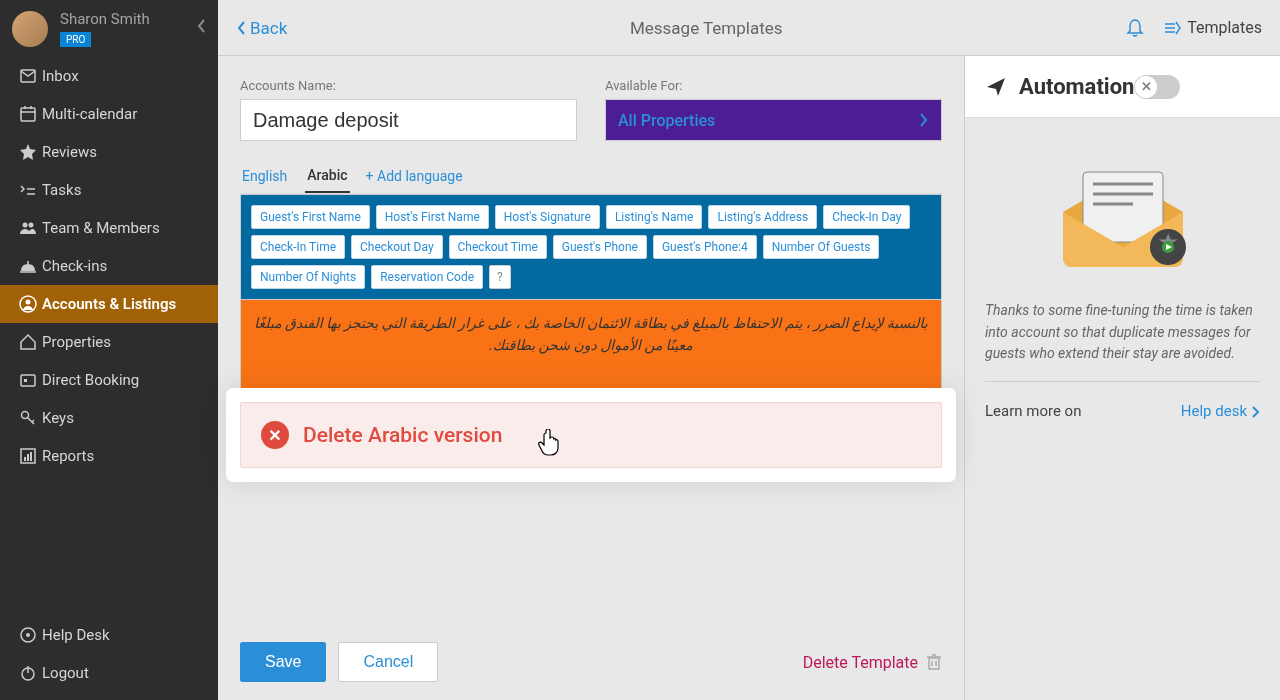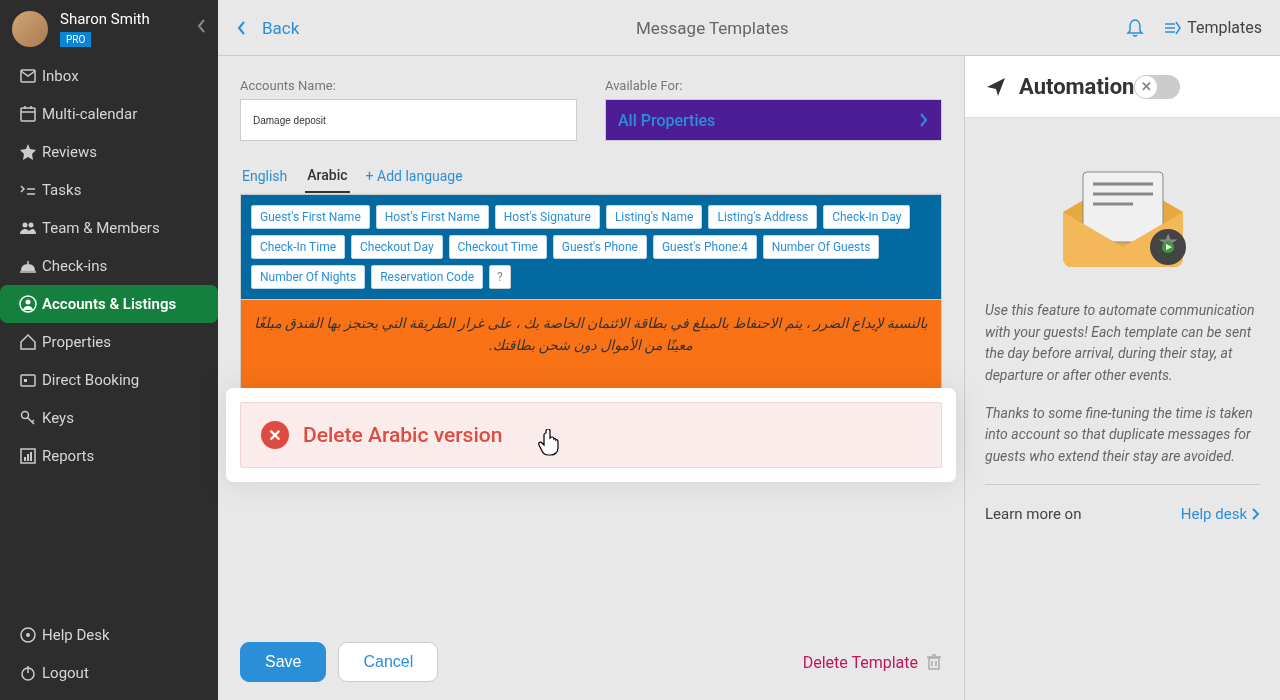--- a/index.html
+++ b/index.html
@@ -3,45 +3,45 @@
 <meta charset="utf-8">
 <style>
 * { box-sizing: border-box; margin: 0; padding: 0; }
 body { font-family: -apple-system, BlinkMacSystemFont, "Segoe UI", Roboto, sans-serif; background: #e8e8e8; width: 1280px; height: 700px; overflow: hidden; }
 .app { display: flex; height: 700px; }
 
 
 .sidebar { width: 218px; background: #2d2d2d; color: #d0d0d0; display: flex; flex-direction: column; }
 .profile { display: flex; align-items: center; padding: 10px 12px; position: relative; }
 .avatar { width: 36px; height: 36px; border-radius: 50%; background: linear-gradient(135deg, #d4a574, #a67c52); margin-right: 12px; }
-.profile-name { font-size: 15px; color: #ffffff; text-align: center; }
+.profile-name { font-size: 15px; color: #a3a3a3; text-align: center; }
 .pro-badge { display: inline-block; background: #0a84d6; color: #fff; font-size: 10px; padding: 2px 6px; margin-top: 3px; font-weight: 400; }
 .chevron-left { position: absolute; right: 12px; top: 18px; color: #888; }
 .nav { flex: 1; }
 .nav-item { display: flex; align-items: center; padding: 10px 14px; cursor: pointer; font-size: 15px; color: #d6d6d6; }
-.nav-item.active { background: #15803d; color: #fff; font-weight: 600; border-radius: 7px; }
+.nav-item.active { background: #a16207; color: #fff; font-weight: 600; }
 .nav-item .icon { width: 28px; display: inline-flex; justify-content: center; }
 .nav-bottom { margin-top: auto; padding-bottom: 8px; }
 
 
 .main { flex: 1; display: flex; flex-direction: column; background: #e8e8e8; position: relative; }
 .header { height: 56px; display: flex; align-items: center; padding: 0 18px; border-bottom: 1px solid #ccc; }
-.back { color: #2b8fd8; font-size: 17px; cursor: pointer; display: flex; align-items: center; gap: 16px; }
+.back { color: #2b8fd8; font-size: 17px; cursor: pointer; display: flex; align-items: center; gap: 4px; }
 .header-title { flex: 1; text-align: center; color: #666; font-size: 17px; }
 .header-right { display: flex; align-items: center; gap: 18px; }
 .bell-icon { color: #2b8fd8; }
 .calendar-link { color: #444; font-size: 16px; display: flex; align-items: center; gap: 6px; cursor: pointer; }
 
 
 .content { flex: 1; display: flex; }
 .editor { flex: 1; padding: 22px 22px 0 22px; display: flex; flex-direction: column; }
 .field-row { display: flex; gap: 28px; margin-bottom: 18px; }
 .field { flex: 1; }
 .field-label { font-size: 13px; color: #777; margin-bottom: 6px; display: block; }
-.text-input { width: 100%; height: 42px; border: 1px solid #ccc; background: #fff; padding: 0 12px; font-size: 10px; color: #333; }
+.text-input { width: 100%; height: 42px; border: 1px solid #ccc; background: #fff; padding: 0 12px; font-size: 20px; color: #333; }
 .dropdown { width: 100%; height: 42px; border: 1px solid #ccc; background: #4c1d95; padding: 0 12px; display: flex; align-items: center; justify-content: space-between; cursor: pointer; }
 .dropdown-text { color: #2b8fd8; font-size: 16px; font-weight: 500; }
 .dropdown-chevron { color: #2b8fd8; }
 
 .lang-tabs { display: flex; align-items: center; gap: 16px; border-bottom: 1px solid #ddd; margin-bottom: 0; }
 .lang-tab { padding: 8px 2px; font-size: 14px; cursor: pointer; color: #2b8fd8; }
 .lang-tab.active { color: #333; border-bottom: 2px solid #333; font-weight: 500; }
 .add-lang { color: #2b8fd8; font-size: 14px; cursor: pointer; }
 
 .tag-box { border: 1px solid #ccc; border-top: 1px solid #ccc; background: #0369a1; padding: 10px; display: flex; flex-wrap: wrap; gap: 6px; }
@@ -49,21 +49,21 @@
 .tag.help { color: #888; border-color: #ccc; padding: 4px 7px; }
 
 .msg-body { border: 1px solid #ccc; border-top: none; background: #f97316; padding: 12px; font-size: 14px; color: #333; direction: rtl; text-align: center; min-height: 90px; line-height: 1.6; font-style: italic; }
 
 .delete-lang-bar { margin-top: 12px; background: #faeceb; border: 1px solid #f4d4d0; padding: 18px 20px; display: flex; align-items: center; gap: 14px; cursor: pointer; border-radius: 2px; position: relative; box-shadow: 0 0 0 14px #fff, 0 0 30px 14px rgba(0,0,0,0.1); }
 .delete-lang-icon { width: 28px; height: 28px; background: #e04b3f; border-radius: 50%; display: flex; align-items: center; justify-content: center; color: #fff; font-size: 16px; font-weight: bold; }
 .delete-lang-text { color: #e04b3f; font-size: 21px; font-weight: 500; }
 .cursor-hand { position: absolute; left: 296px; top: 26px; font-size: 24px; pointer-events: none; }
 
 .action-bar { margin-top: auto; padding: 16px 0 18px 0; display: flex; align-items: center; gap: 12px; }
-.btn { height: 40px; padding: 0 24px; font-size: 16px; border: 1px solid #ccc; background: #fff; cursor: pointer; border-radius: 9px; }
+.btn { height: 40px; padding: 0 24px; font-size: 16px; border: 1px solid #ccc; background: #fff; cursor: pointer; border-radius: 2px; }
 .btn.primary { background: #2b8fd8; color: #fff; border-color: #2b8fd8; }
 .btn.secondary { color: #2b8fd8; }
 .delete-template { margin-left: auto; color: #be185d; font-size: 16px; display: flex; align-items: center; gap: 8px; cursor: pointer; }
 
 
 .auto-panel { width: 316px; border-left: 1px solid #ccc; background: #e8e8e8; display: flex; flex-direction: column; }
 .auto-header { background: #fff; padding: 18px 20px; display: flex; align-items: center; justify-content: flex-start; border-bottom: 1px solid #ddd; }
 .auto-title { font-size: 22px; font-weight: 700; color: #333; display: flex; align-items: center; gap: 12px; }
 .toggle { width: 46px; height: 24px; background: #ccc; border-radius: 12px; position: relative; cursor: pointer; }
 .toggle-knob { width: 22px; height: 22px; background: #fff; border-radius: 50%; position: absolute; top: 1px; left: 1px; display: flex; align-items: center; justify-content: center; color: #888; font-size: 13px; font-weight:bold; }
@@ -347,21 +347,20 @@
             <rect x="30" y="20" width="80" height="70" rx="4" fill="#f0f0f0" stroke="#888"></rect>
             <line x1="40" y1="32" x2="100" y2="32" stroke="#888" stroke-width="3"></line>
             <line x1="40" y1="42" x2="100" y2="42" stroke="#888" stroke-width="3"></line>
             <line x1="40" y1="52" x2="80" y2="52" stroke="#888" stroke-width="3"></line>
             <path d="M10 60 L70 95 L130 60 L130 105 Q130 115 120 115 L20 115 Q10 115 10 105 Z" fill="#f2b85a"></path>
             <circle cx="115" cy="95" r="18" fill="#444"></circle>
             <path d="M115 84 L117 89 L123 89 L118 92 L120 98 L115 94 L110 98 L112 92 L107 89 L113 89 Z" fill="#888" transform="scale(1.2) translate(-19,-16)"></path>
             <circle cx="115" cy="95" r="6" fill="#3a9b3a"></circle>
             <path d="M113 92 L119 95 L113 98 Z" fill="#fff"></path>
           </svg>
-          <p>Use this feature to automate communication with your guests! Each template can be sent the day before arrival, during their stay, at departure or after other events.</p>
           <p>Thanks to some fine-tuning the time is taken into account so that duplicate messages for guests who extend their stay are avoided.</p>
           <div class="help-desk-row">
             <span class="learn-label">Learn more on</span>
             <span class="help-desk-link">
               <span>Help desk</span>
               <svg width="9" height="14" viewBox="0 0 9 14">
                   <path d="M2 2 L7 7 L2 12" stroke="#2b8fd8" stroke-width="2" fill="none"></path>
                 </svg>
             </span>
           </div>

